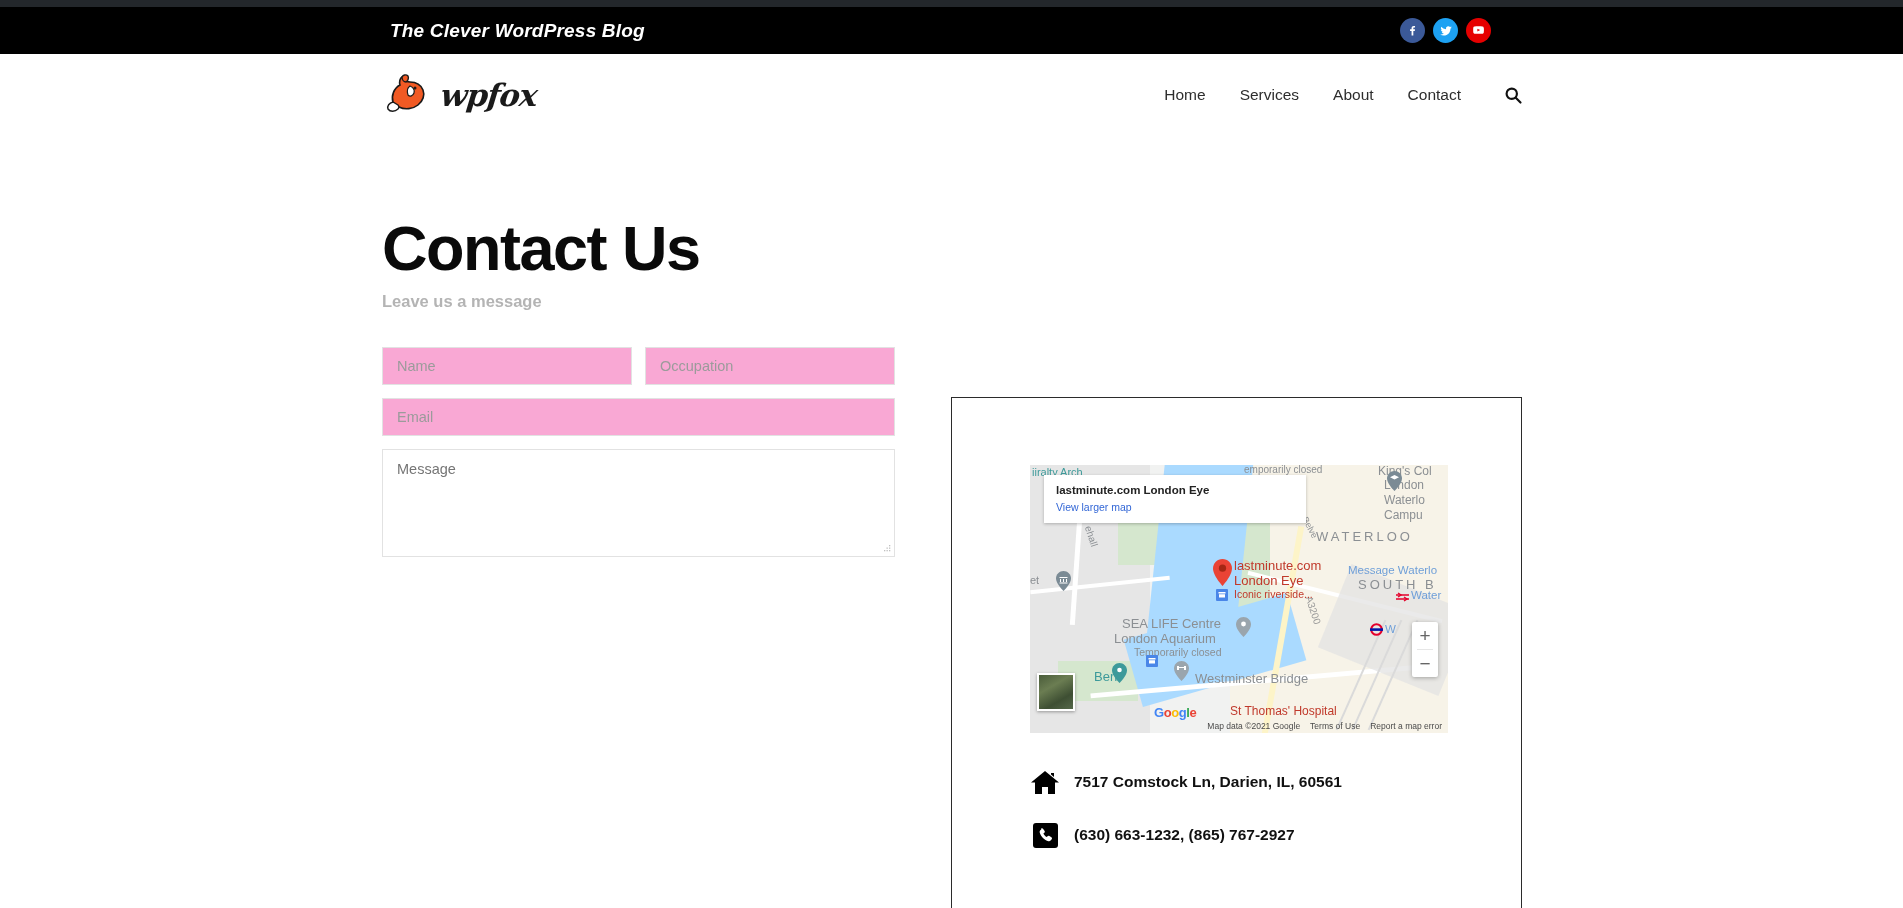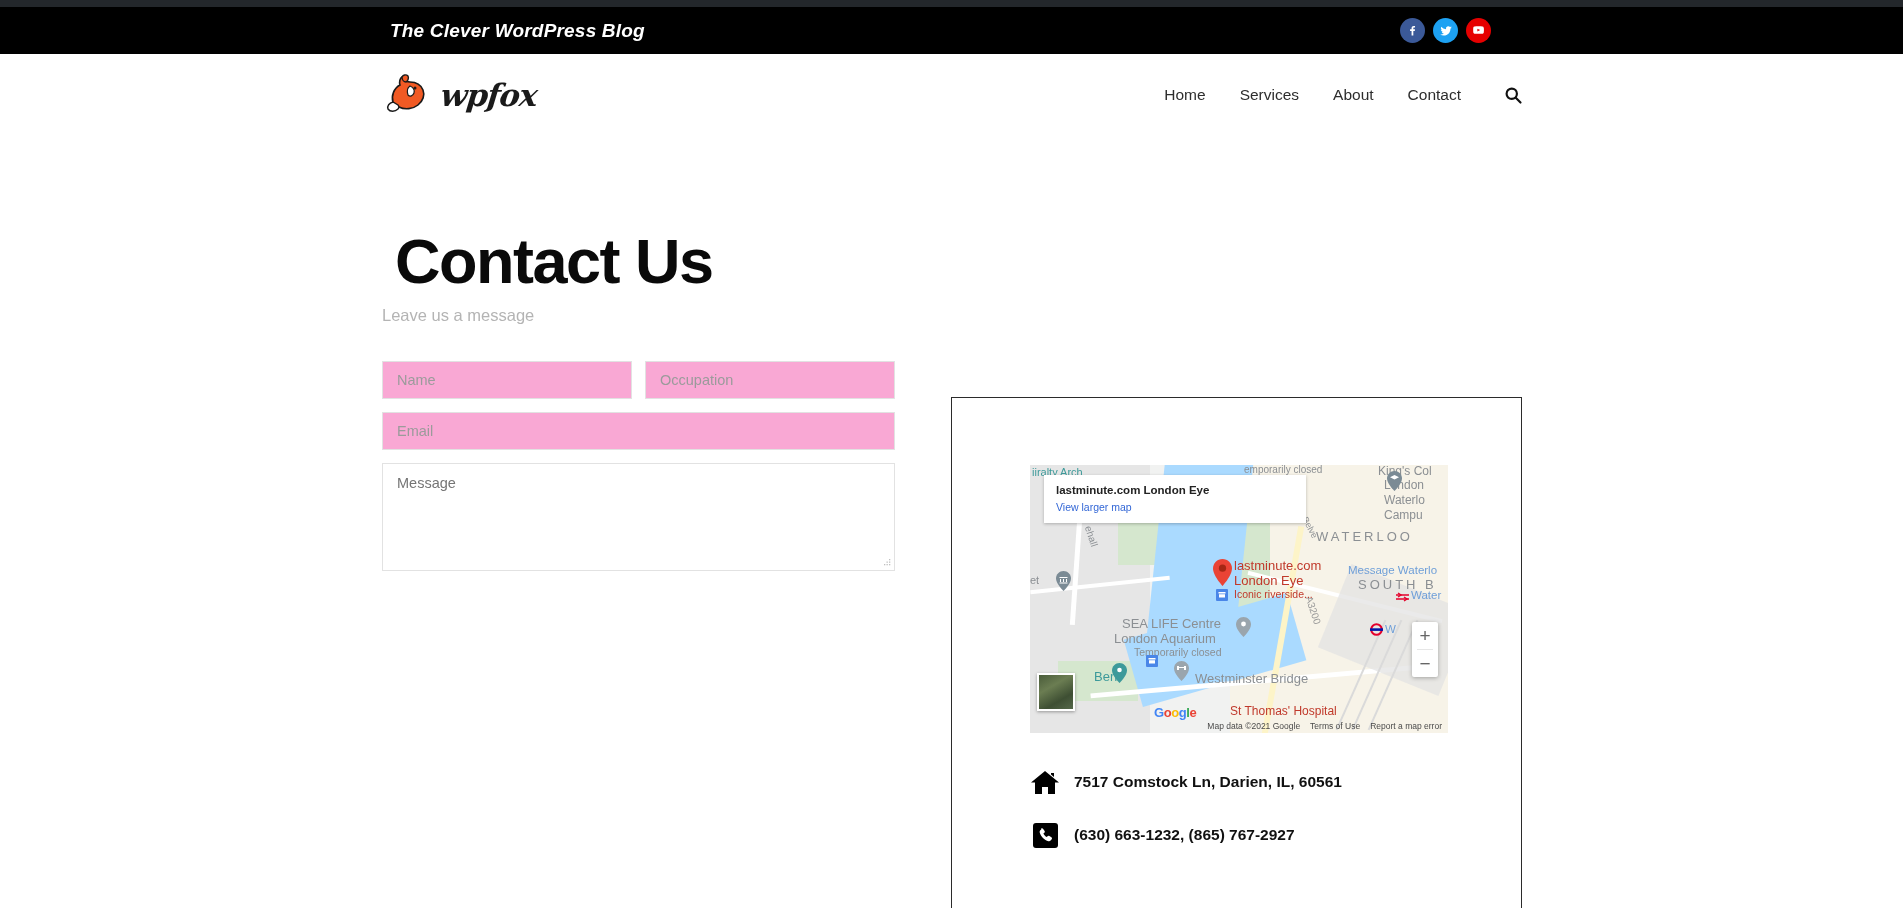--- a/index.html
+++ b/index.html
@@ -90,27 +90,27 @@
     position: absolute;
     left: 382px; top: 70px;
     width: 513px;
   }
   .page-title {
     font-size: 63px;
     font-weight: bold;
     color: #0a0a0a;
     letter-spacing: -1.5px;
     line-height: 1;
-    margin: 13px;
+    margin: 0;
   }
   .page-subtitle {
     font-size: 16.5px;
     color: #b4b4b4;
     margin-top: 12px;
-    font-weight: 400;
+    font-weight: 700;
   }
   .form {
     margin-top: 36px;
   }
   .row {
     display: flex; gap: 13px;
     margin-bottom: 13px;
   }
   .field {
     border: 1px solid #e2e2e2;

